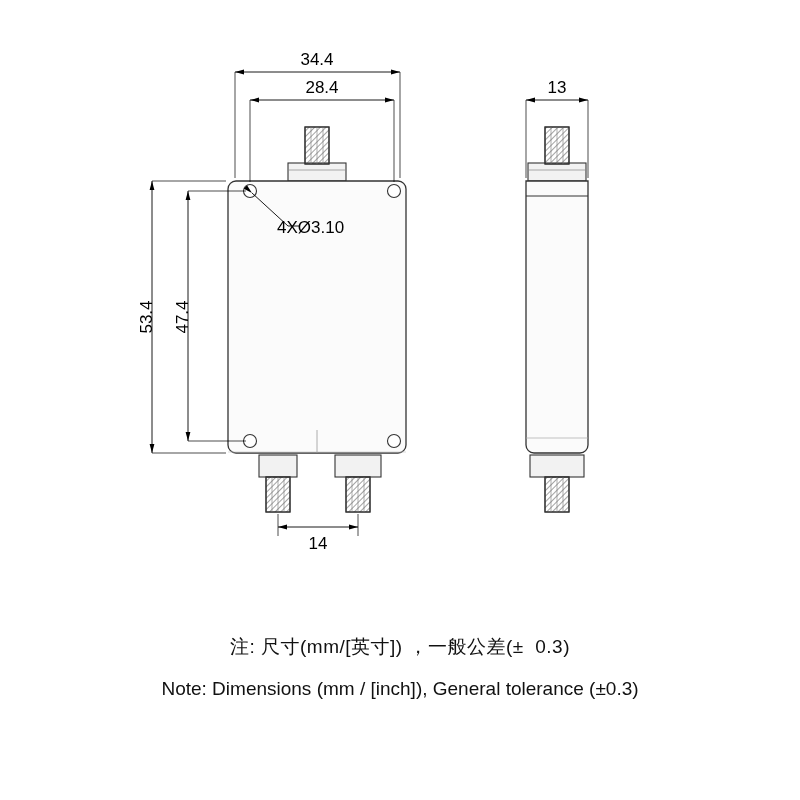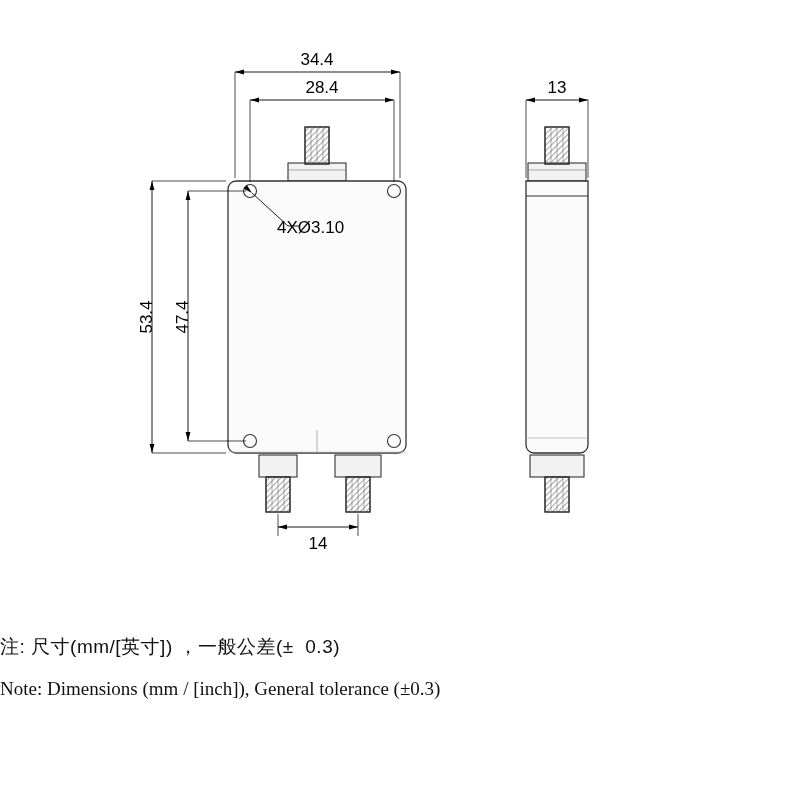--- a/index.html
+++ b/index.html
@@ -22,35 +22,35 @@
     left: 0;
     top: 0;
     width: 800px;
     height: 800px;
   }
   .notes {
     position: absolute;
     left: 0;
     top: 632px;
     width: 800px;
+    text-align: center;
   }
   .note-cn {
     font-size: 19px;
     color: #111111;
     letter-spacing: 0.5px;
     line-height: 30px;
     white-space: pre;
   }
   .note-en {
     font-size: 19px;
     color: #111111;
     line-height: 30px;
     margin-top: 12px;
     white-space: pre;
-    font-family: Liberation Serif, serif;
   }
   svg text {
     font-family: "Liberation Sans", sans-serif;
     fill: #000000;
   }
 </style>
 </head>
 <body>
 
 <div id="page">

